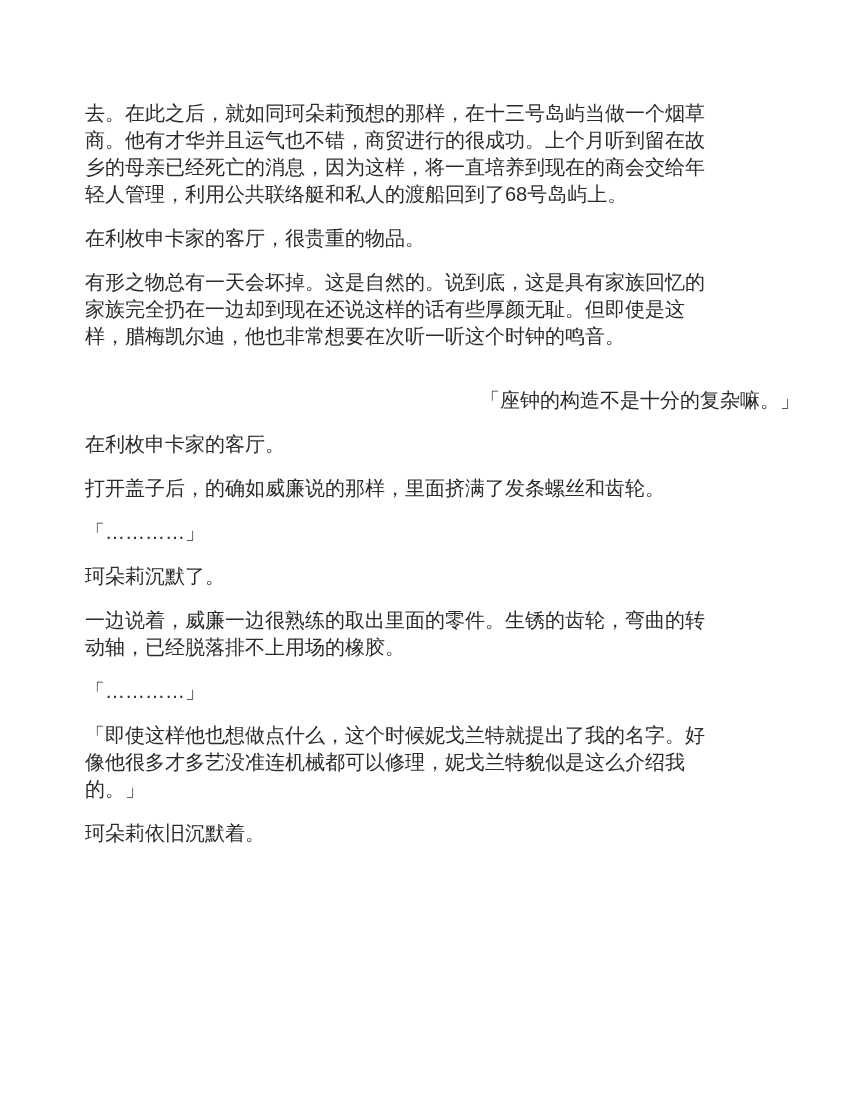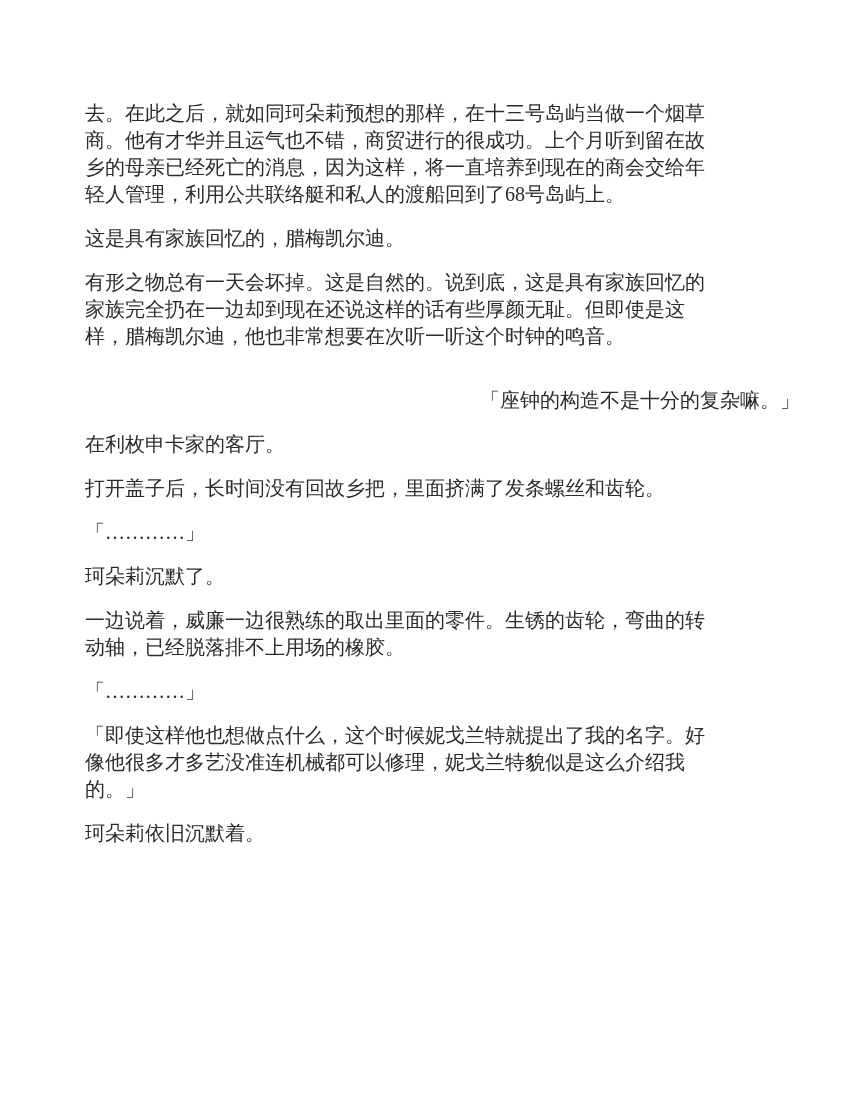--- a/index.html
+++ b/index.html
@@ -6,21 +6,21 @@
     margin: 0;
     padding: 0;
     background: #ffffff;
   }
   .page {
     position: relative;
     width: 850px;
     height: 1100px;
     background: #ffffff;
     overflow: hidden;
-    font-family: Liberation Serif, serif;
+    font-family: Liberation Sans, sans-serif;
   }
   .content {
     position: absolute;
     left: 85px;
     top: 100px;
     width: 715px;
     color: #2b2b2b;
     font-size: 20px;
     line-height: 27px;
     text-align: left;
@@ -37,27 +37,27 @@
 </style>
 </head>
 <body>
 
 <div class="page">
   <div class="content">
     <p>去。在此之后，就如同珂朵莉预想的那样，在十三号岛屿当做一个烟草
 商。他有才华并且运气也不错，商贸进行的很成功。上个月听到留在故
 乡的母亲已经死亡的消息，因为这样，将一直培养到现在的商会交给年
 轻人管理，利用公共联络艇和私人的渡船回到了68号岛屿上。</p>
-    <p>这是具有家族回忆的，腊梅凯尔迪。</p>
+    <p>在利枚申卡家的客厅，很贵重的物品。</p>
     <p>有形之物总有一天会坏掉。这是自然的。说到底，这是具有家族回忆的
 家族完全扔在一边却到现在还说这样的话有些厚颜无耻。但即使是这
 样，腊梅凯尔迪，他也非常想要在次听一听这个时钟的鸣音。</p>
     <p class="scene-break">「座钟的构造不是十分的复杂嘛。」</p>
     <p>在利枚申卡家的客厅。</p>
-    <p>打开盖子后，长时间没有回故乡把，里面挤满了发条螺丝和齿轮。</p>
+    <p>打开盖子后，的确如威廉说的那样，里面挤满了发条螺丝和齿轮。</p>
     <p>「…………」</p>
     <p>珂朵莉沉默了。</p>
     <p>一边说着，威廉一边很熟练的取出里面的零件。生锈的齿轮，弯曲的转
 动轴，已经脱落排不上用场的橡胶。</p>
     <p>「…………」</p>
     <p>「即使这样他也想做点什么，这个时候妮戈兰特就提出了我的名字。好
 像他很多才多艺没准连机械都可以修理，妮戈兰特貌似是这么介绍我
 的。」</p>
     <p>珂朵莉依旧沉默着。</p>
   </div>

